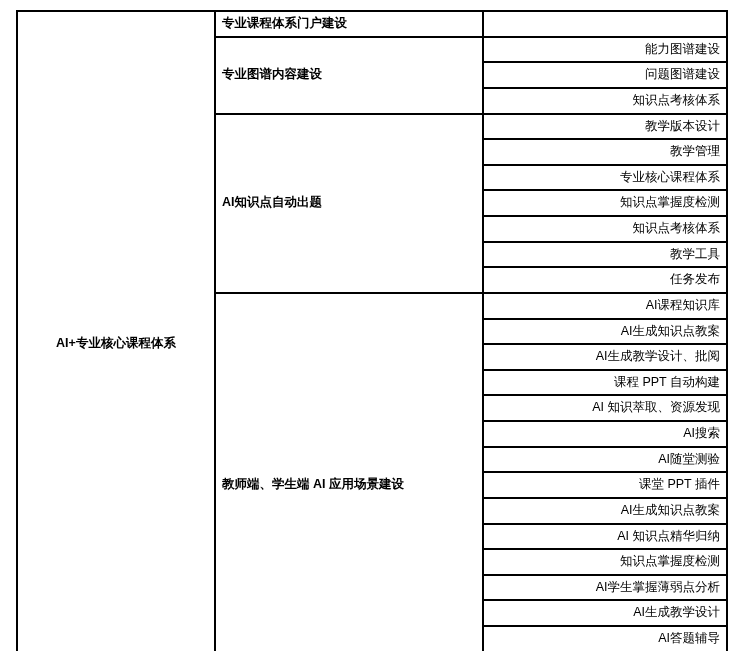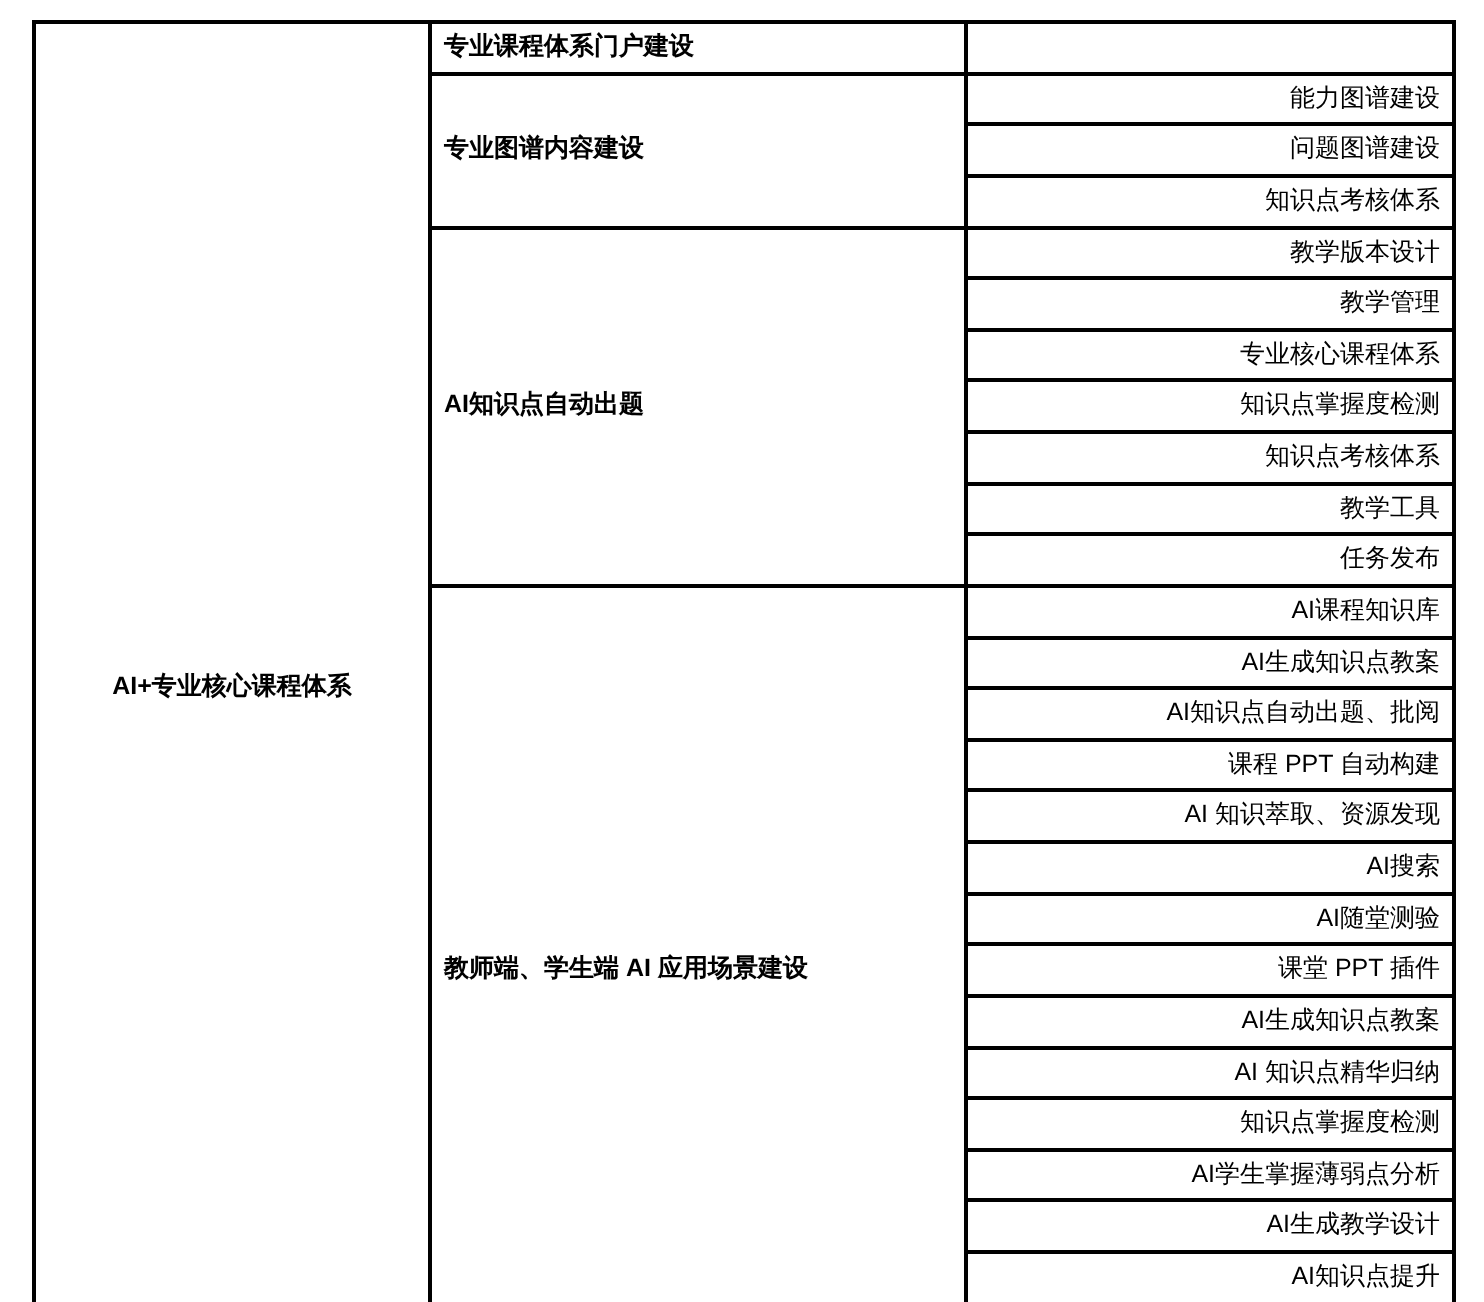--- a/index.html
+++ b/index.html
@@ -88,21 +88,21 @@
       </tr>
 
       <tr>
         <td class="col-b" rowspan="15">教师端、学生端 AI 应用场景建设</td>
         <td class="col-c">AI课程知识库</td>
       </tr>
       <tr>
         <td class="col-c">AI生成知识点教案</td>
       </tr>
       <tr>
-        <td class="col-c">AI知识点自动出题、批阅</td>
+        <td class="col-c">AI生成教学设计、批阅</td>
       </tr>
       <tr>
         <td class="col-c">课程 PPT 自动构建</td>
       </tr>
       <tr>
         <td class="col-c">AI 知识萃取、资源发现</td>
       </tr>
       <tr>
         <td class="col-c">AI搜索</td>
       </tr>
@@ -121,21 +121,21 @@
       <tr>
         <td class="col-c">知识点掌握度检测</td>
       </tr>
       <tr>
         <td class="col-c">AI学生掌握薄弱点分析</td>
       </tr>
       <tr>
         <td class="col-c">AI生成教学设计</td>
       </tr>
       <tr>
-        <td class="col-c">AI知识点提升</td>
+        <td class="col-c">AI答题辅导</td>
       </tr>
       <tr>
         <td class="col-c">AI随堂测验</td>
       </tr>
 
     </tbody>
   </table>
 
 </div>
 

